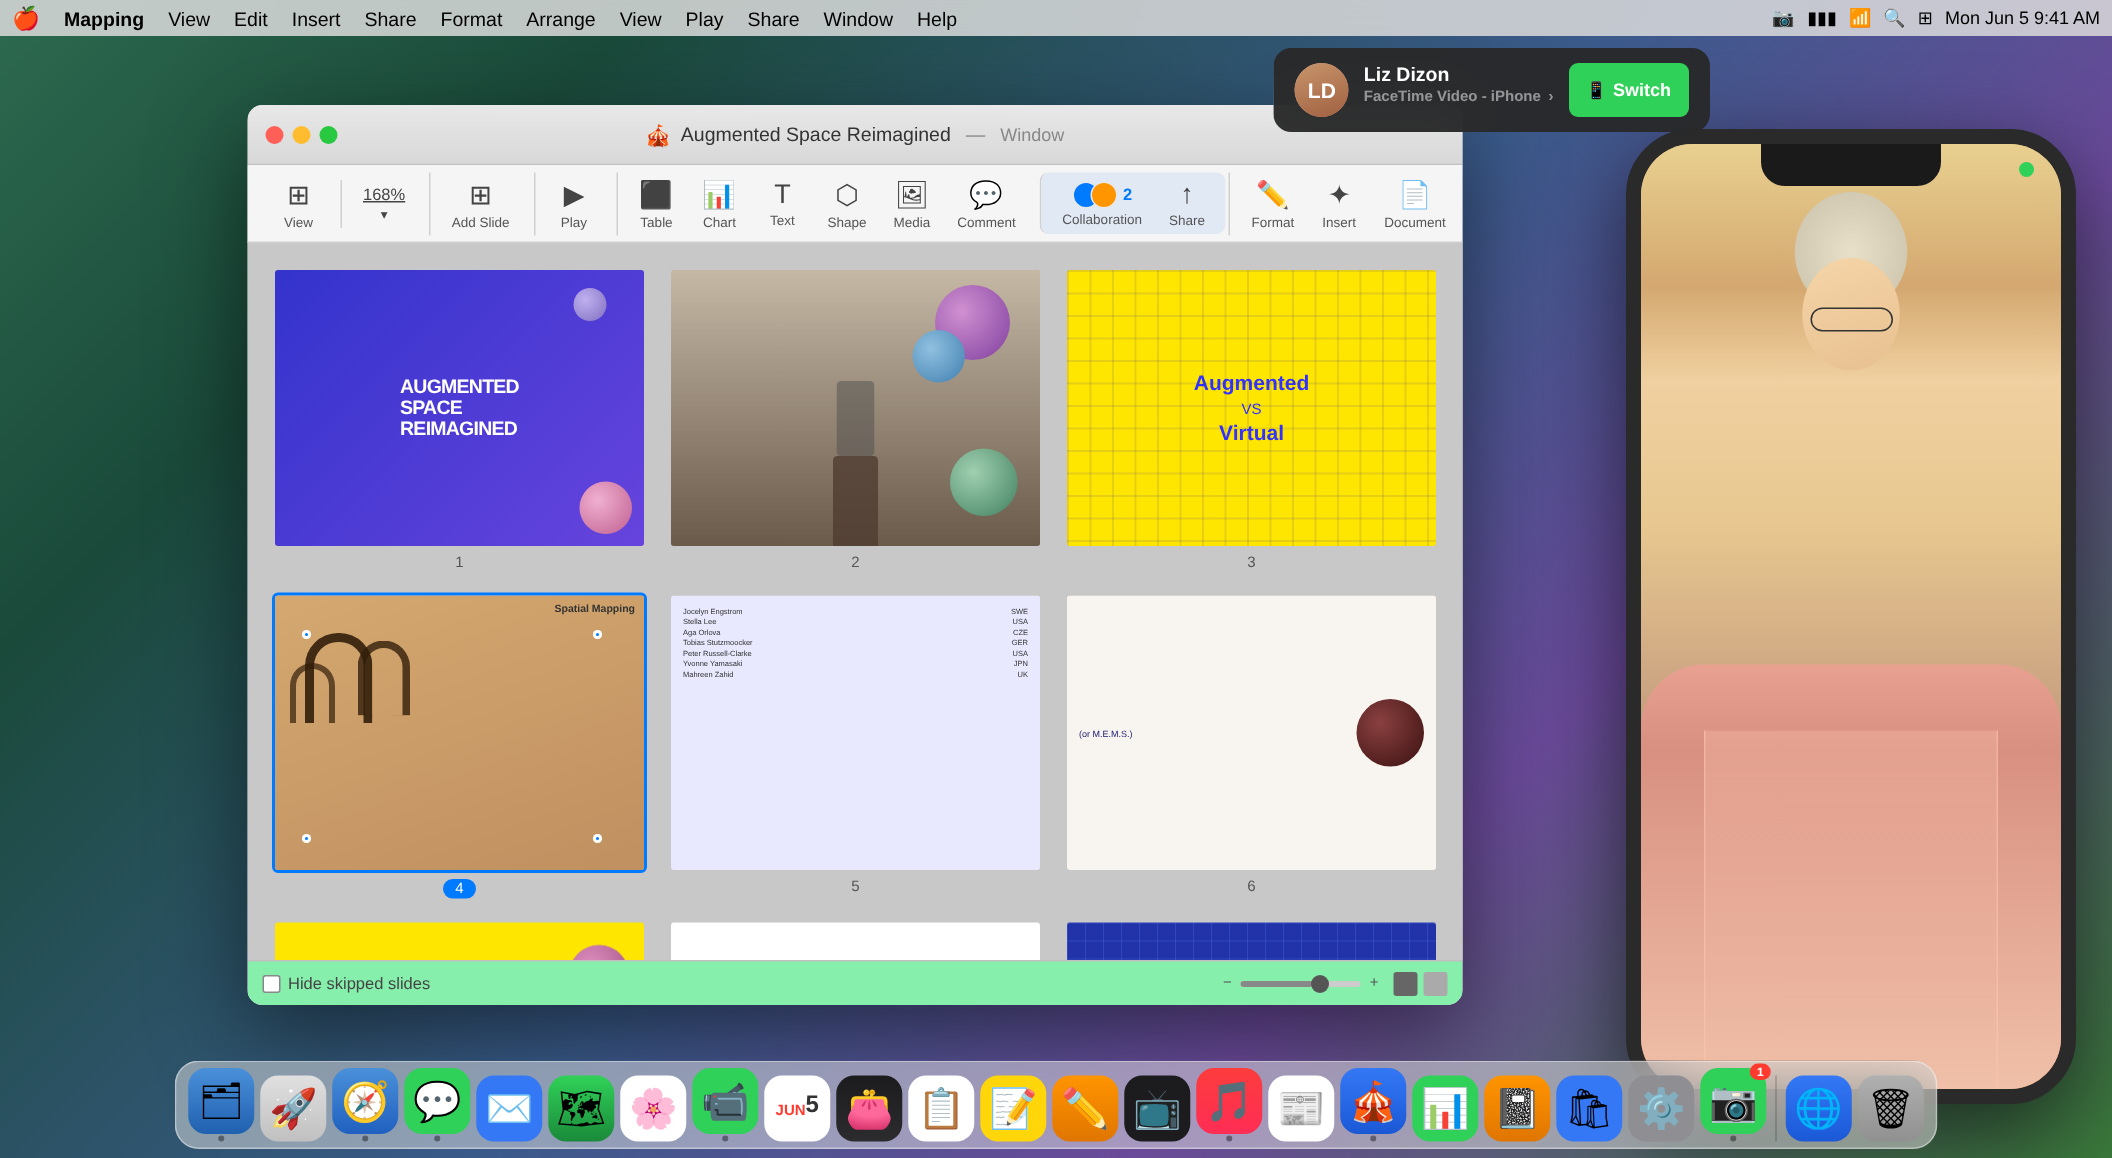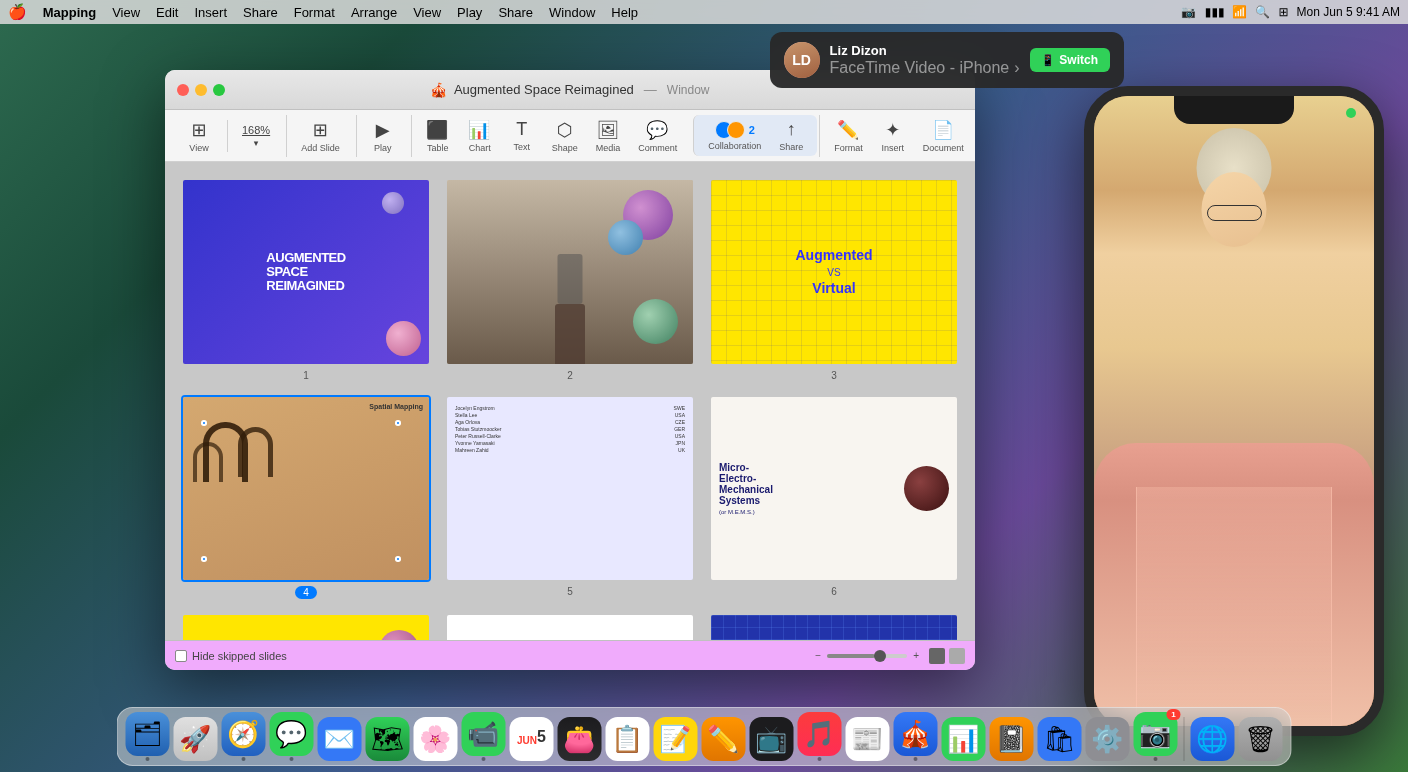--- a/index.html
+++ b/index.html
@@ -41,27 +41,26 @@
       display: flex;
       align-items: center;
       gap: 8px;
       font-size: 12px;
     }
 
     
     .facetime-notification {
       position: absolute;
       top: 32px;
-      right: 284px;
+      right: 268px;
       background: rgba(40, 40, 40, 0.95);
       backdrop-filter: blur(20px);
       border-radius: 12px;
       padding: 10px 14px;
       display: flex;
-      align-items: center;
       gap: 10px;
       z-index: 200;
       min-width: 230px;
     }
     .facetime-avatar {
       width: 36px;
       height: 36px;
       border-radius: 50%;
       background: linear-gradient(135deg, #e8b4a0, #c47a5a);
       display: flex;
@@ -91,21 +90,22 @@
       font-size: 13px;
       font-weight: 600;
     }
     .facetime-sub {
       color: rgba(255,255,255,0.6);
       font-size: 11px;
       margin-top: 1px;
     }
     .facetime-sub span {
       color: rgba(255,255,255,0.5);
-      font-size: 16px;
+      font-size: 10px;
+      font-weight: bold;
     }
     .switch-btn {
       background: #30D158;
       color: white;
       border: none;
       border-radius: 6px;
       padding: 5px 12px;
       font-size: 12px;
       font-weight: 600;
       cursor: pointer;
@@ -349,21 +349,21 @@
       background: #2233aa;
       width: 100%; height: 100%;
       display: flex;
       align-items: center;
       justify-content: center;
     }
 
     
     .keynote-bottombar {
       height: 30px;
-      background: #f0abfc;
+      background: #86efac;
       border-top: 1px solid #c0c0c0;
       display: flex;
       align-items: center;
       padding: 0 10px;
       gap: 10px;
     }
     .checkbox-item {
       display: flex;
       align-items: center;
       gap: 5px;
@@ -873,23 +873,20 @@
           </div>
         </div>
       </div>
       <span class="slide-num">5</span>
     </div>
 
     <div class="slide-item">
       <div class="slide-thumb">
         <div class="slide-6">
           <div style="flex:1">
-            <div style="color:#1a1a6e;font-size:10px;font-weight:900;line-height:1.1">
-              Micro-<br>Electro-<br>Mechanical<br>Systems
-            </div>
             <div style="color:#1a1a6e;font-size:6px;margin-top:3px">(or M.E.M.S.)</div>
           </div>
           <div class="dark-ball" style="width:45px;height:45px;"></div>
         </div>
       </div>
       <span class="slide-num">6</span>
     </div>
 
     <div class="slide-item">
       <div class="slide-thumb">

